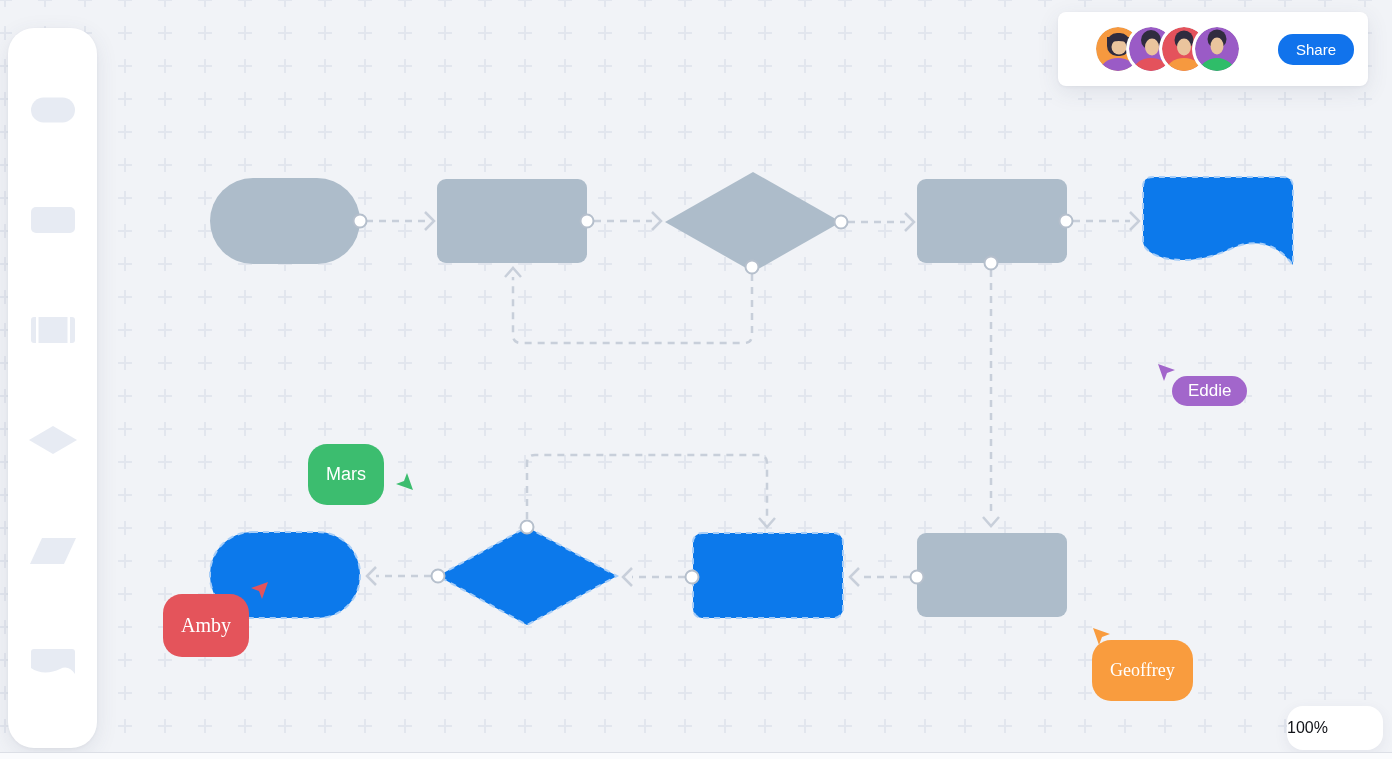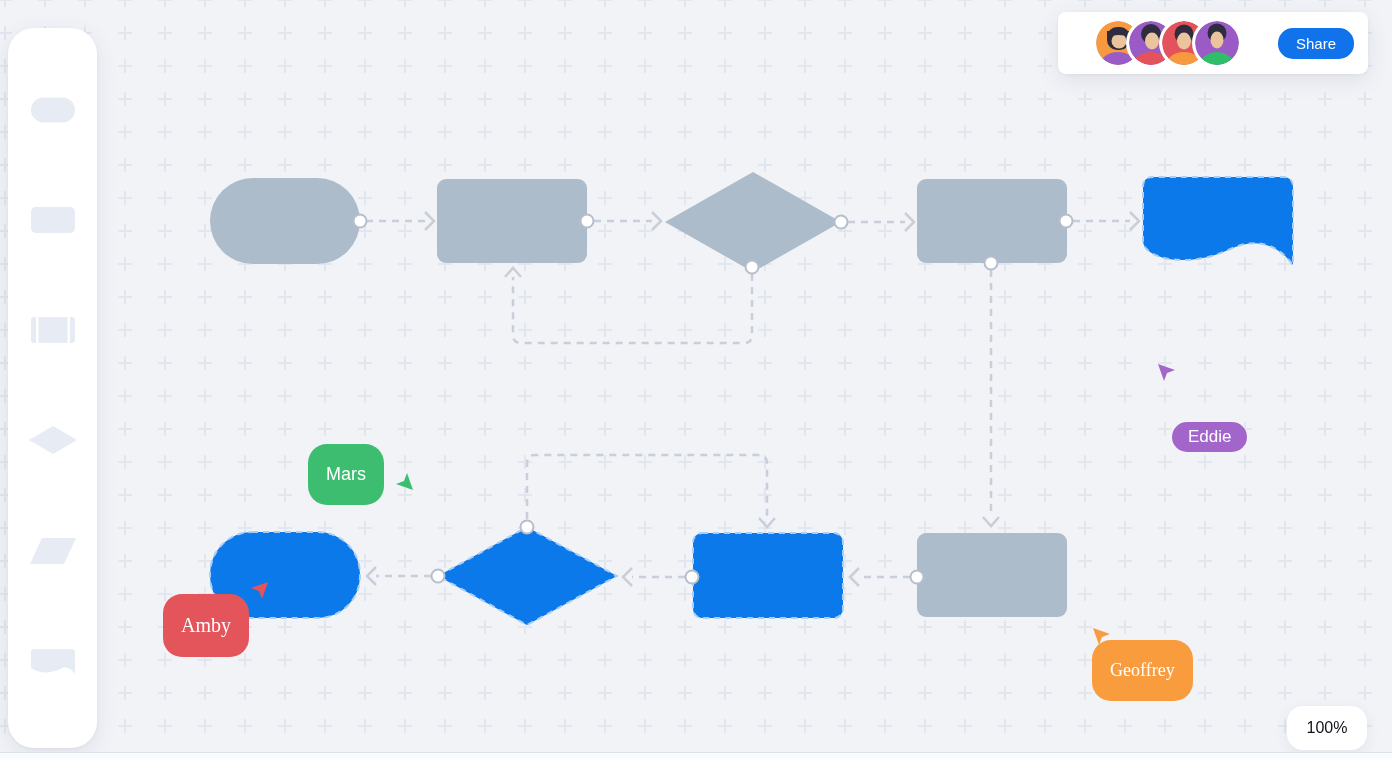--- a/index.html
+++ b/index.html
@@ -22,21 +22,21 @@
   }
   .tool{
     position:absolute;left:50%;transform:translateX(-50%);
     width:56px;height:40px;display:flex;align-items:center;justify-content:center;
     border-radius:8px;cursor:pointer;
   }
   .tool svg{display:block;}
 
   
   .presence-panel{
-    position:absolute;left:1058px;top:12px;width:310px;height:62px;
+    position:absolute;left:1058px;top:12px;width:310px;height:74px;
     background:#ffffff;border-radius:8px;
     box-shadow:0 6px 22px rgba(60,70,100,.10), 0 1px 3px rgba(60,70,100,.06);
     display:flex;align-items:center;justify-content:space-between;
     padding:0 14px 0 38px;box-sizing:border-box;
   }
   .avatar-stack{display:flex;align-items:center;}
   .avatar{
     width:44px;height:44px;border-radius:50%;
     box-shadow:0 0 0 3px #ffffff;position:relative;background:#ddd;flex:0 0 auto;
   }
@@ -52,24 +52,24 @@
   .cursor{position:absolute;pointer-events:none;}
   .cursor-label{
     color:#ffffff;font-size:18px;padding:20px 18px;border-radius:19px;
     display:inline-block;white-space:nowrap;line-height:1.15;
   }
   .cursor-label.small{font-size:17px;padding:5px 16px;}
   .cursor-arrow{position:absolute;width:20px;height:20px;}
 
   
   .zoom-pill{
-    position:absolute;left:1287px;top:706px;width:80px;height:44px;
+    position:absolute;left:1287px;top:706px;width:96px;height:44px;
     background:#ffffff;border-radius:16px;
     box-shadow:0 4px 14px rgba(60,70,100,.08);
-    display:flex;align-items:center;justify-content:center;
+    display:flex;align-items:center;justify-content:flex-start;
     font-size:16px;color:#111318;cursor:pointer;
   }
 
   
   .window-bottom{
     position:absolute;left:0;right:0;bottom:0;height:6px;
     background:#fafbfd;border-top:1px solid #dcdfe6;
   }
 </style>
 </head>
@@ -247,21 +247,21 @@
       </svg>
     </span>
   </div>
   <button class="share-btn">Share</button>
 </header>
 
 <div class="cursor" style="left:1157px;top:363px;">
   <svg class="cursor-arrow" style="left:0;top:0;" viewBox="0 0 20 20">
     <path d="M1,1 L18,7 L10,10 L7,18 Z" fill="#A266CB"></path>
   </svg>
-  <span class="cursor-label small abs" style="left: 15px; top: 13px; background-color: rgb(162, 102, 203); margin-top: 46px;">Eddie</span>
+  <span class="cursor-label small abs" style="left: 15px; top: 13px; background-color: rgb(162, 102, 203);">Eddie</span>
 </div>
 
 <div class="cursor" style="left:308px;top:444px;">
   <span class="cursor-label" style="background-color: rgb(60, 189, 111);">Mars</span>
   <svg class="cursor-arrow" style="left:86px;top:27px;" viewBox="0 0 20 20">
     <path d="M19,19 L2,13 L10,10 L13,2 Z" fill="#3CBD6F"></path>
   </svg>
 </div>
 
 <div class="cursor" style="left:163px;top:581px;">

